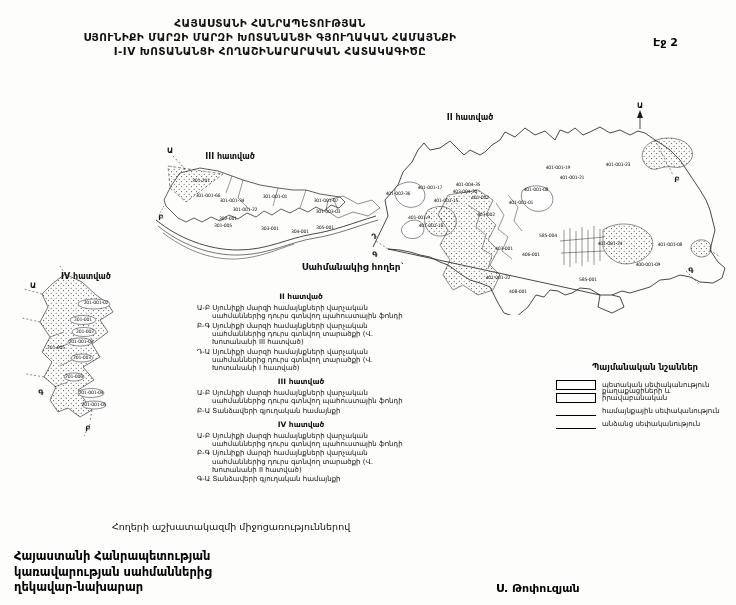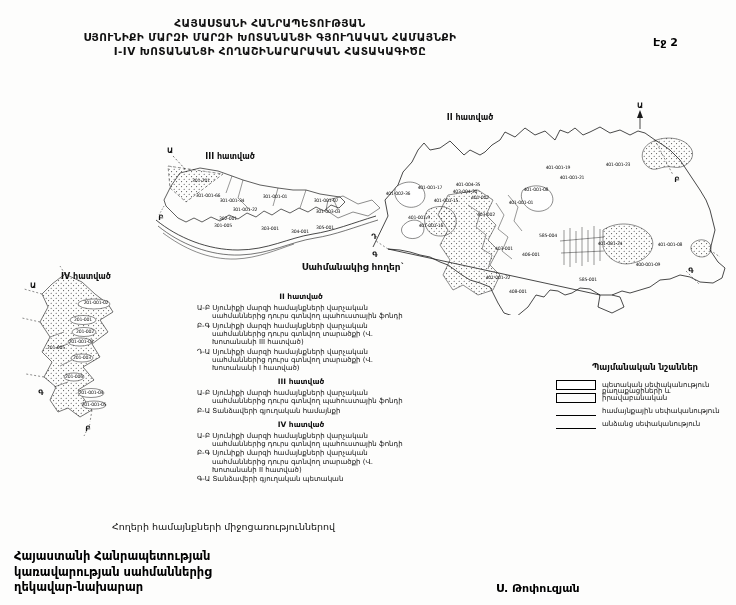--- a/index.html
+++ b/index.html
@@ -202,21 +202,21 @@
   <p class="adj-item">Բ-Գ Սյունիքի մարզի համայնքների վարչական սահմաններից դուրս գտնվող տարածքի (Վ. Խոտանանի III հատված)</p>
   <p class="adj-item">Դ-Ա Սյունիքի մարզի համայնքների վարչական սահմաններից դուրս գտնվող տարածքի (Վ. Խոտանանի I հատված)</p>
 
   <div class="adj-sec-label">III հատված</div>
   <p class="adj-item">Ա-Բ Սյունիքի մարզի համայնքների վարչական սահմաններից դուրս գտնվող պահուստային ֆոնդի</p>
   <p class="adj-item">Բ-Ա Տանձավերի գյուղական համայնքի</p>
 
   <div class="adj-sec-label">IV հատված</div>
   <p class="adj-item">Ա-Բ Սյունիքի մարզի համայնքների վարչական սահմաններից դուրս գտնվող պահուստային ֆոնդի</p>
   <p class="adj-item">Բ-Գ Սյունիքի մարզի համայնքների վարչական սահմաններից դուրս գտնվող տարածքի (Վ. Խոտանանի II հատված)</p>
-  <p class="adj-item">Գ-Ա Տանձավերի գյուղական պետական</p>
+  <p class="adj-item">Գ-Ա Տանձավերի գյուղական համայնքի</p>
 </div>
 
 <div class="abs legend">
   <div class="legend-title">Պայմանական նշաններ</div>
   <div class="legend-row">
     <div class="sym sym-rect"></div>
     <div class="legend-label">պետական սեփականություն</div>
   </div>
   <div class="legend-row">
     <div class="sym sym-dotted"></div>
@@ -225,21 +225,21 @@
   <div class="legend-row">
     <div class="sym sym-line"></div>
     <div class="legend-label">համայնքային սեփականություն</div>
   </div>
   <div class="legend-row">
     <div class="sym sym-line"></div>
     <div class="legend-label">անձանց սեփականություն</div>
   </div>
 </div>
 
-<div class="abs note">Հողերի համայնքների միջոցառություններով</div>
+<div class="abs note">Հողերի աշխատակազմի միջոցառություններով</div>
 
 <div class="abs official">
   <div>Հայաստանի Հանրապետության</div>
   <div>կառավարության սահմաններից</div>
   <div>ղեկավար-նախարար</div>
 </div>
 
 <div class="abs signature">Ս. Թոփուզյան</div>
 
 </body></html>

